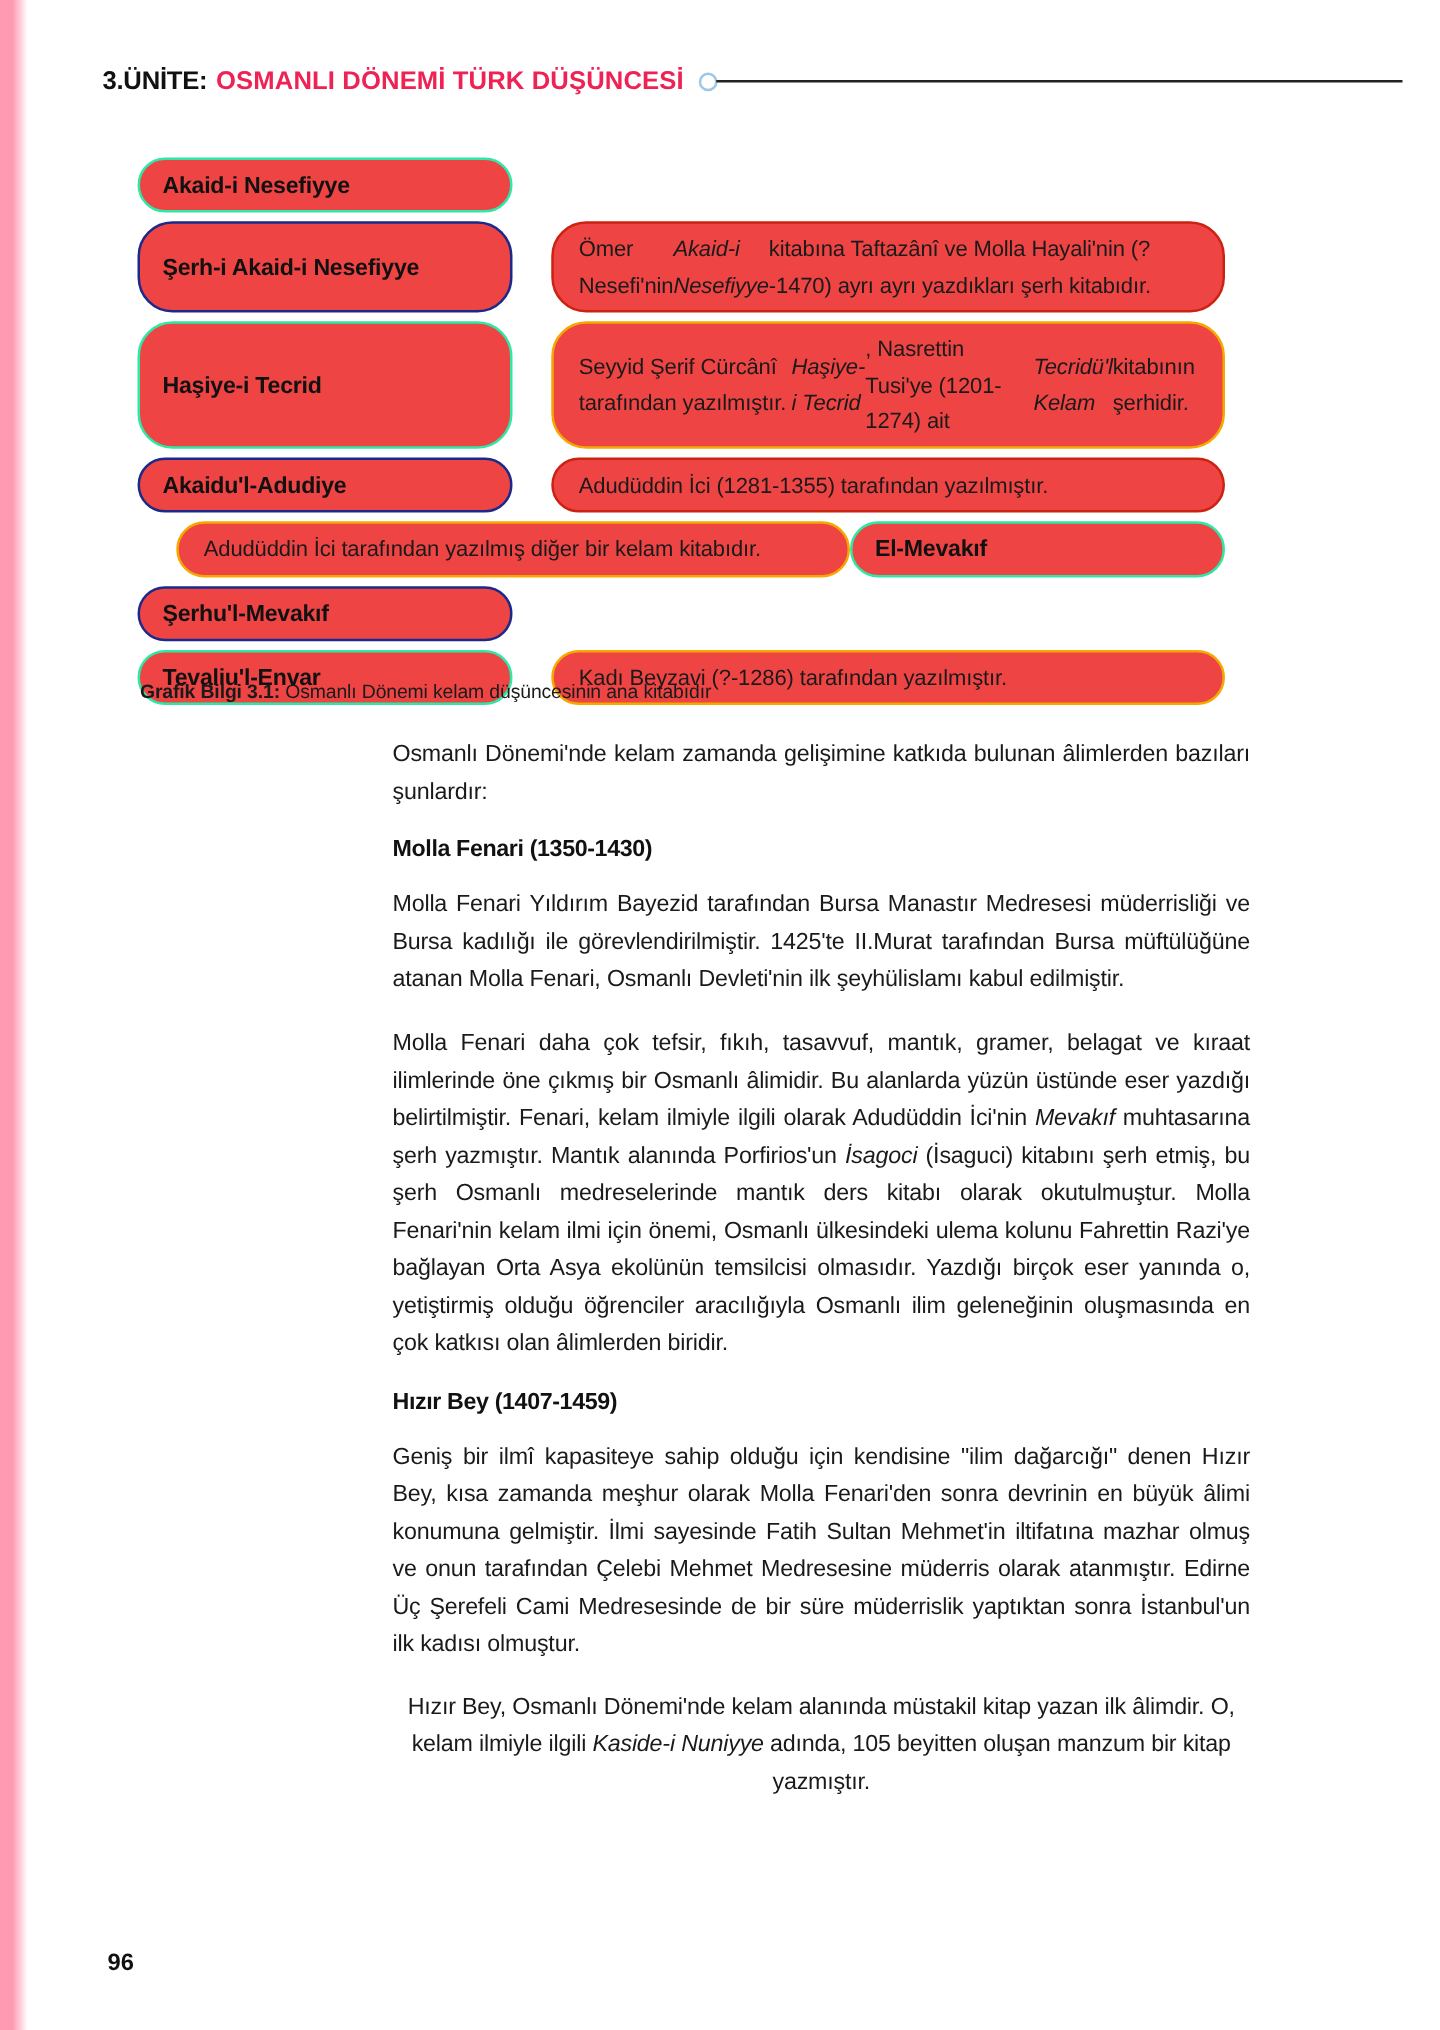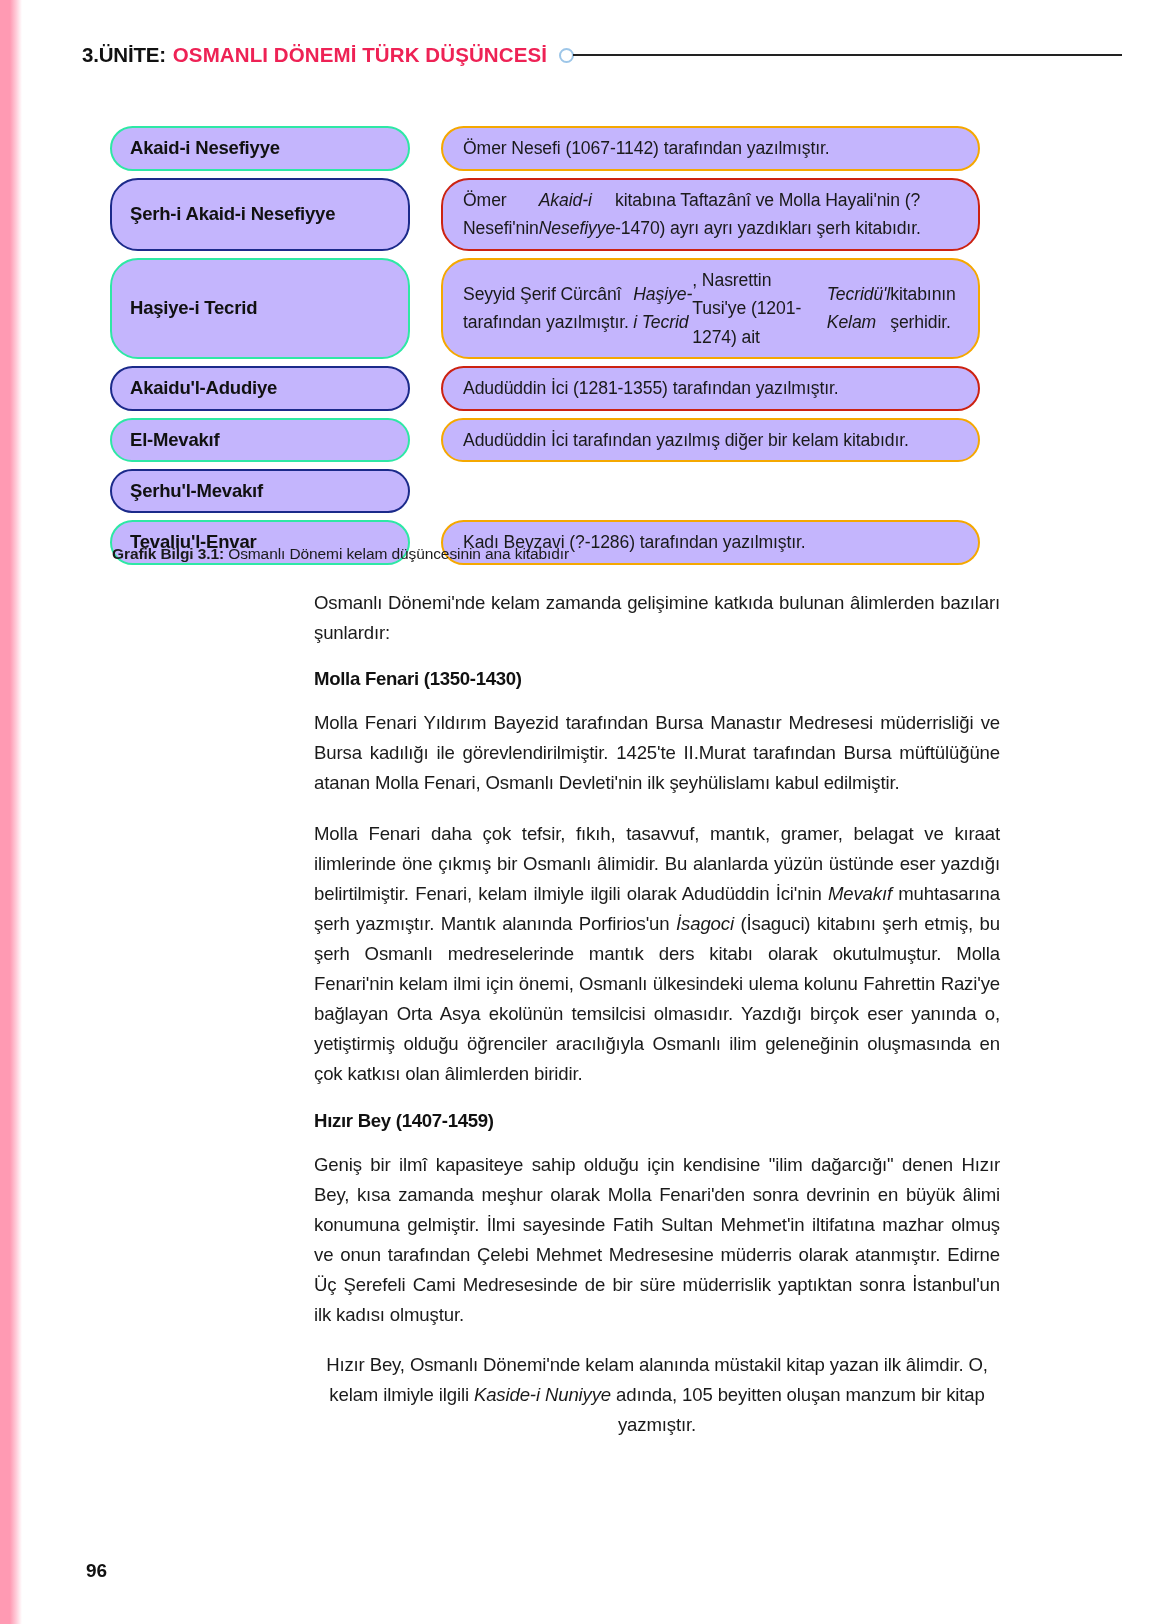--- a/index.html
+++ b/index.html
@@ -20,21 +20,21 @@
   .edge-stripe {
     position: absolute;
     left: 0; top: 0;
     width: 22px; height: 100%;
     background: linear-gradient(to right, #ff9ab3 0%, #ff9ab3 45%, #ffc9d7 72%, #ffffff 100%);
   }
 
   
   .unit-header {
     position: absolute;
-    left: 82px; top: 38px;
+    left: 82px; top: 48px;
     right: 30px;
     height: 34px;
     display: flex;
     align-items: center;
   }
   .unit-no {
     font-size: 20.5px;
     font-weight: 700;
     letter-spacing: -0.2px;
     color: #111111;
@@ -72,21 +72,21 @@
   .diag-row {
     display: flex;
     align-items: stretch;
     margin-bottom: 7px;
   }
   .pill {
     box-sizing: border-box;
     border-radius: 28px;
     border-style: solid;
     border-width: 2.6px;
-    background: #c4b5fd;
+    background: #ef4444;
     display: flex;
     align-items: center;
     padding: 0 18px;
   }
   .pill.left {
     width: 300px;
     flex: none;
     min-height: 44px;
     font-size: 18.5px;
     font-weight: 700;
@@ -163,37 +163,36 @@
 <div class="unit-header">
   <span class="unit-no">3.ÜNİTE:</span>
   <span class="unit-title">OSMANLI DÖNEMİ TÜRK DÜŞÜNCESİ</span>
   <span class="header-dot"></span>
   <span class="header-rule"></span>
 </div>
 
 <div class="diagram" id="diagram">
     <div class="diag-row">
       <div class="pill left c-green">Akaid-i Nesefiyye</div>
-      <div class="pill right c-amber">Ömer Nesefi (1067-1142) tarafından yazılmıştır.</div>
     </div>
     <div class="diag-row">
       <div class="pill left c-navy">Şerh-i Akaid-i Nesefiyye</div>
       <div class="pill right c-red tall">Ömer Nesefi'nin <em>Akaid-i Nesefiyye</em> kitabına Taftazânî ve Molla Hayali'nin (?-1470) ayrı ayrı yazdıkları şerh kitabıdır.</div>
     </div>
     <div class="diag-row">
       <div class="pill left c-green">Haşiye-i Tecrid</div>
       <div class="pill right c-amber tall">Seyyid Şerif Cürcânî tarafından yazılmıştır. <em>Haşiye-i Tecrid</em>, Nasrettin Tusi'ye (1201-1274) ait <em>Tecridü'l Kelam</em> kitabının şerhidir.</div>
     </div>
     <div class="diag-row">
       <div class="pill left c-navy">Akaidu'l-Adudiye</div>
       <div class="pill right c-red">Adudüddin İci (1281-1355) tarafından yazılmıştır.</div>
     </div>
     <div class="diag-row">
+      <div class="pill right c-amber">Adudüddin İci tarafından yazılmış diğer bir kelam kitabıdır.</div>
       <div class="pill left c-green">El-Mevakıf</div>
-      <div class="pill right c-amber">Adudüddin İci tarafından yazılmış diğer bir kelam kitabıdır.</div>
     </div>
     <div class="diag-row">
       <div class="pill left c-navy">Şerhu'l-Mevakıf</div>
     </div>
     <div class="diag-row">
       <div class="pill left c-green">Tevaliu'l-Envar</div>
       <div class="pill right c-amber">Kadı Beyzavi (?-1286) tarafından yazılmıştır.</div>
     </div>
   </div>
 

